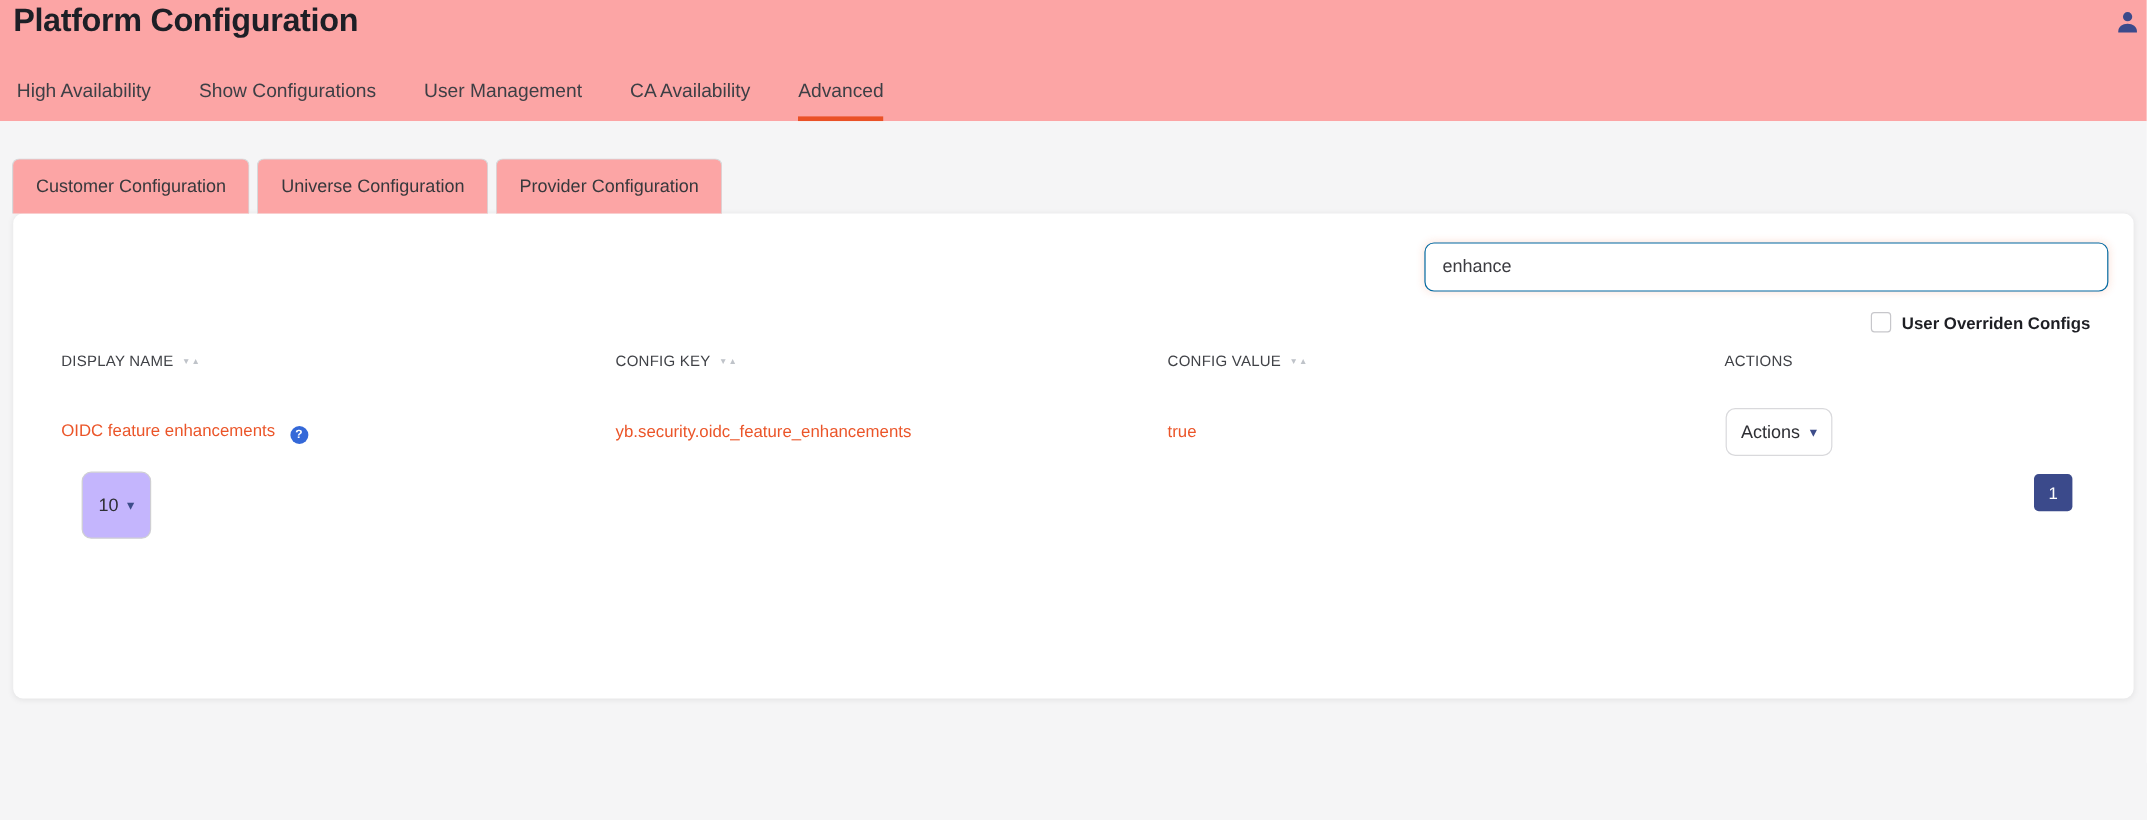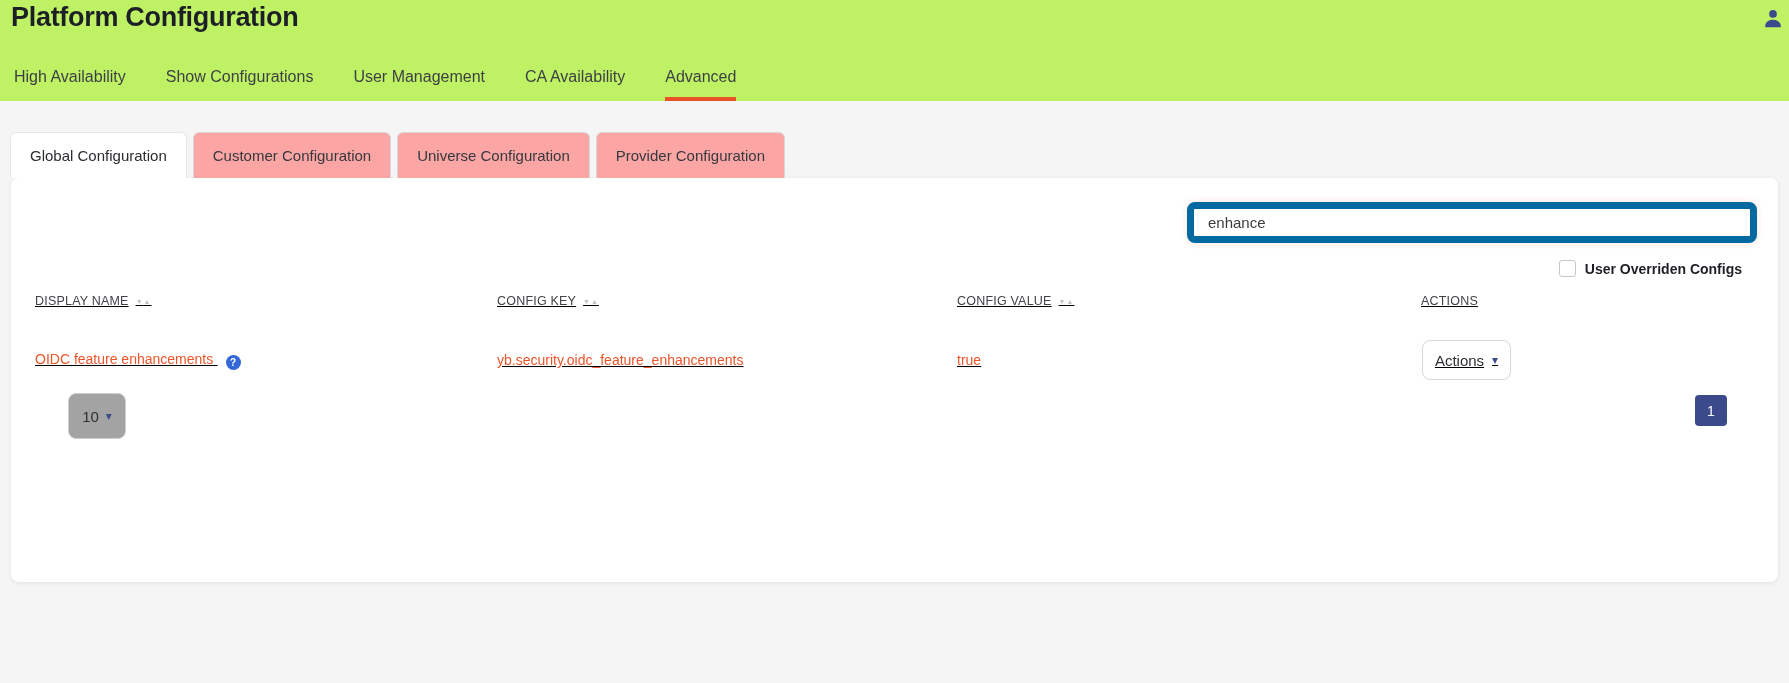--- a/index.html
+++ b/index.html
@@ -1,64 +1,64 @@
 <!DOCTYPE html>
 <html><head>
 <meta charset="utf-8">
 <style>
   * { margin:0; padding:0; box-sizing:border-box; }
   html,body { width:1789px; height:683px; background:#fff; font-family:"Liberation Sans", sans-serif; overflow:hidden; }
 
   
-  .header { position:relative; width:100%; height:101px; background:#bef264; }
+  .header { position:relative; width:100%; height:101px; background:#fca5a5; }
   .page-title { position:absolute; left:11px; top:2px; font-size:27px; font-weight:700; color:#1d1f26; letter-spacing:-0.3px; }
   .user-ic { position:absolute; right:5px; top:7px; width:22px; height:22px; cursor:pointer; }
   .nav-tabs { position:absolute; left:14px; bottom:0; display:flex; gap:40px; }
   .nav-tab { font-size:16px; color:#3d3f45; padding-bottom:15px; cursor:pointer; white-space:nowrap; }
   .nav-tab.active { padding-bottom:11px; border-bottom:4px solid #ea5126; }
 
   
   .content-bg { position:relative; width:100%; height:582px; background:#f5f5f6; padding-top:31px; }
 
   .subtabs { display:flex; gap:6px; margin-left:10px; position:relative; z-index:2; }
   .subtab { height:46px; padding:0 19px; display:flex; align-items:center; font-size:15px; color:#37383c;
             background:#fca5a5; border:1px solid #d8d8da; border-bottom:none; border-radius:6px 6px 0 0; cursor:pointer; }
   .subtab.active { background:#fff; border-color:#e6e6e8; color:#2b2c30; }
 
   .card { position:relative; z-index:1; margin:0 11px; height:404px; background:#fff; border-radius:8px;
           box-shadow:0 1px 5px rgba(0,0,0,0.08); }
 
   
-  .search-input { position:absolute; top:24px; right:21px; width:570px; height:41px; border:7px solid #0369a1;
+  .search-input { position:absolute; top:24px; right:21px; width:570px; height:41px; border:1px solid #0369a1;
                   border-radius:8px; outline:none; padding:0 14px; font-size:15px; color:#3b3b40;
                   font-family:"Liberation Sans", sans-serif; box-shadow:0 0 7px rgba(239,90,40,0.18); }
 
   
   .overridden { position:absolute; top:82px; right:36px; display:flex; align-items:center; gap:9px; cursor:pointer; }
   .overridden input { appearance:none; -webkit-appearance:none; width:17px; height:17px; border:1px solid #c7c7cb;
                       border-radius:3px; background:#fff; cursor:pointer; }
   .overridden span { font-size:14px; font-weight:700; color:#1e1f24; }
 
   
   .thead, .trow { position:absolute; left:0; right:0; display:grid;
-                  grid-template-columns:462px 460px 464px 1fr; padding-left:24px; align-items:center;text-decoration:underline; }
+                  grid-template-columns:462px 460px 464px 1fr; padding-left:40px; align-items:center; }
   .thead { top:113px; height:20px; }
   .th { font-size:12.5px; font-weight:500; color:#404247; letter-spacing:0.2px; display:flex; align-items:center; }
   .sort { margin-left:7px; font-size:7px; color:#bfc3c9; letter-spacing:1px; cursor:pointer; line-height:1; }
   .trow { top:162px; height:34px; }
   .cell-link { font-size:14px; color:#eb5529; text-decoration:none; cursor:pointer; }
   .help { display:inline-flex; align-items:center; justify-content:center; width:15px; height:15px; margin-left:8px;
           border-radius:50%; background:#3468d8; color:#fff; font-size:10px; font-weight:700; vertical-align:-2px; cursor:pointer; }
   .actions-btn { margin-left:1px; width:89px; height:40px; background:#fff; border:1px solid #d9d9dc; border-radius:8px;
                  display:flex; align-items:center; justify-content:center; gap:8px; font-size:15px; color:#2e2f34;
                  cursor:pointer; font-family:"Liberation Sans", sans-serif; }
   .caret { color:#3d4d8a; font-size:12px; line-height:1; }
 
   
-  .pagesize { position:absolute; left:57px; top:215px; width:58px; height:46px; background:#a3a3a3; border:1px solid #cfcfd3;
+  .pagesize { position:absolute; left:57px; top:215px; width:58px; height:56px; background:#c4b5fd; border:1px solid #cfcfd3;
               border-radius:8px; display:flex; align-items:center; justify-content:center; gap:7px; font-size:15px;
               color:#2e2f34; cursor:pointer; font-family:"Liberation Sans", sans-serif; }
   .page-btn { position:absolute; left:1684px; top:217px; width:32px; height:31px; background:#3b4a8b; border:none;
               border-radius:4px; color:#fff; font-size:14px; display:flex; align-items:center; justify-content:center;
               cursor:pointer; font-family:"Liberation Sans", sans-serif; }
 </style>
 </head>
 <body>
 
 <div class="header">
@@ -71,21 +71,20 @@
     <div class="nav-tab">High Availability</div>
     <div class="nav-tab">Show Configurations</div>
     <div class="nav-tab">User Management</div>
     <div class="nav-tab">CA Availability</div>
     <div class="nav-tab active">Advanced</div>
   </nav>
 </div>
 
 <div class="content-bg">
   <div class="subtabs">
-    <div class="subtab active">Global Configuration</div>
     <div class="subtab">Customer Configuration</div>
     <div class="subtab">Universe Configuration</div>
     <div class="subtab">Provider Configuration</div>
   </div>
 
   <div class="card">
 
     <input class="search-input" type="text" value="enhance" style="">
 
     <label class="overridden">

